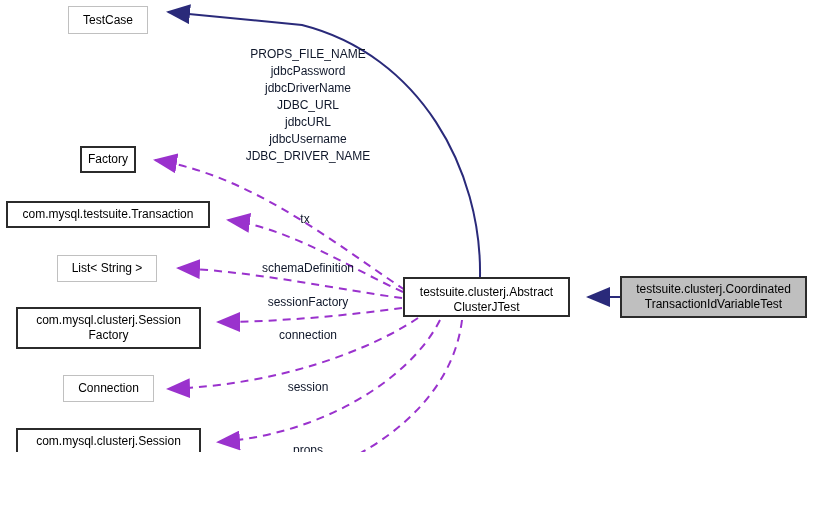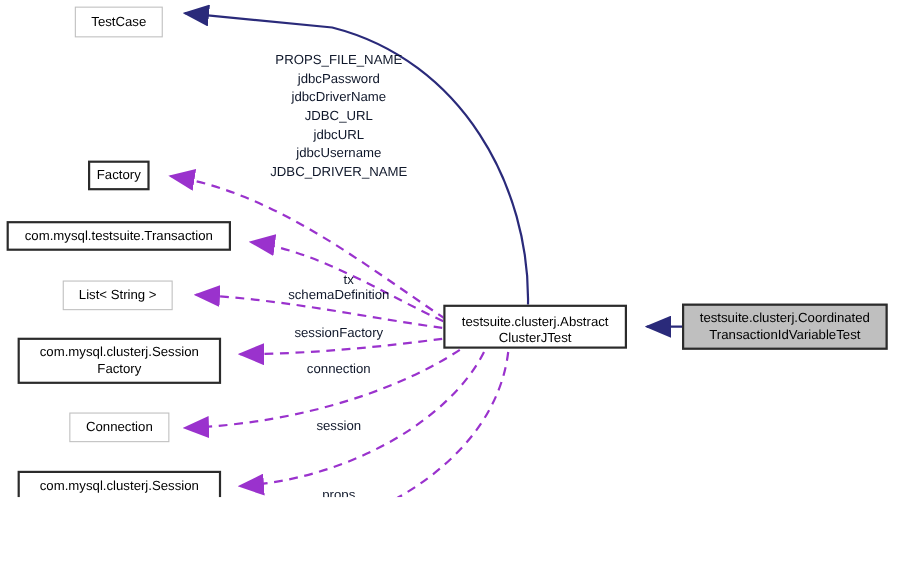--- a/index.html
+++ b/index.html
@@ -158,21 +158,21 @@
   </div>
 
   <div class="edge-label" style="left:208px; top:46px; width:200px;">PROPS_FILE_NAME
 jdbcPassword
 jdbcDriverName
 JDBC_URL
 jdbcURL
 jdbcUsername
 JDBC_DRIVER_NAME</div>
 
-  <div class="edge-label" style="left:257px; top:211px; width:120px;margin-top:35px;">tx</div>
+  <div class="edge-label" style="left:245px; top:211px; width:120px;">tx</div>
 
   <div class="edge-label" style="left:243px; top:260px; width:130px;">schemaDefinition</div>
 
   <div class="edge-label" style="left:243px; top:294px; width:130px;">sessionFactory</div>
 
   <div class="edge-label" style="left:243px; top:327px; width:130px;">connection</div>
 
   <div class="edge-label" style="left:243px; top:379px; width:130px;">session</div>
 
   <div class="edge-label" style="left:243px; top:442px; width:130px;">props</div>

